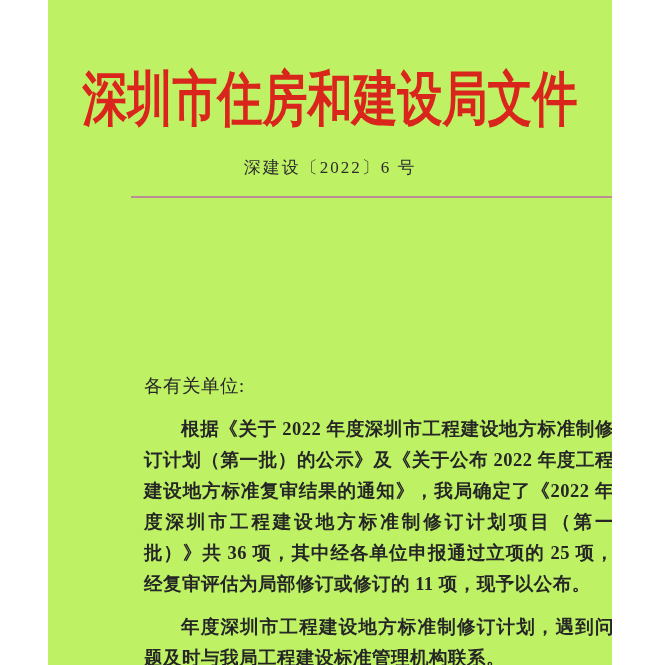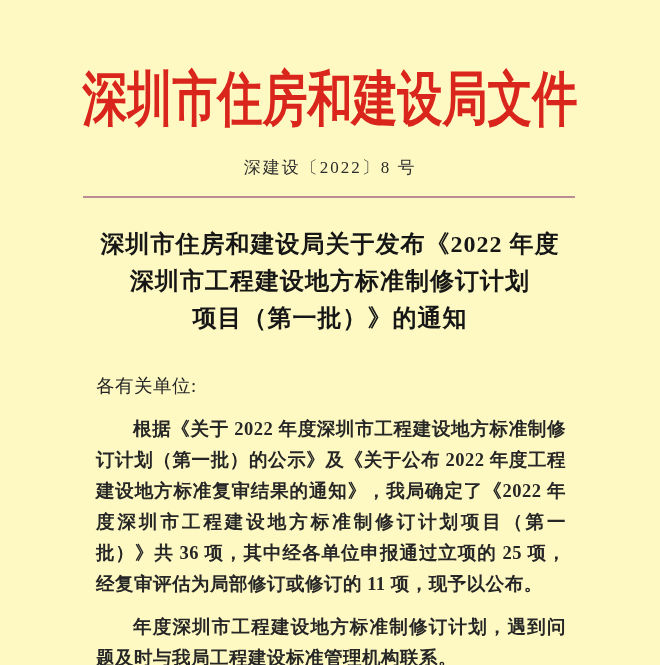--- a/index.html
+++ b/index.html
@@ -2,24 +2,24 @@
 <html><head>
 <meta charset="utf-8">
 <style>
   html, body {
     margin: 0;
     padding: 0;
     background: #ffffff;
   }
   .page {
     position: relative;
-    width: 660px;
+    width: 564px;
     height: 665px;
     margin: 0 auto;
-    background: #fef9c3;
+    background: #bef264;
     overflow: hidden;
     font-family: "Liberation Serif", "DejaVu Serif", serif;
   }
   
   .header-title {
     position: absolute;
     top: 60px;
     left: 0;
     right: 0;
     margin: 0;
@@ -92,29 +92,24 @@
     font-weight: bold;
   }
 </style>
 </head>
 <body>
 
 <div class="page">
 
   <h1 class="header-title" style="color: rgb(217, 37, 28);">深圳市住房和建设局文件</h1>
 
-  <div class="doc-number">深建设〔2022〕8 号</div>
+  <div class="doc-number">深建设〔2022〕6 号</div>
 
   <hr class="divider" style="background-color: rgb(187, 142, 147);">
 
-  <h2 class="notice-title">
-    <span class="line">深圳市住房和建设局关于发布《2022 年度</span>
-    <span class="line">深圳市工程建设地方标准制修订计划</span>
-    <span class="line">项目（第一批）》的通知</span>
-  </h2>
 
   <div class="body-text">
     <p>各有关单位:</p>
     <p class="indent">根据《关于 2022 年度深圳市工程建设地方标准制修订计划（第一批）的公示》及《关于公布 2022 年度工程建设地方标准复审结果的通知》，我局确定了《2022 年度深圳市工程建设地方标准制修订计划项目（第一批）》共 36 项，其中经各单位申报通过立项的 25 项，经复审评估为局部修订或修订的 11 项，现予以公布。</p>
     <p class="indent">年度深圳市工程建设地方标准制修订计划，遇到问题及时与我局工程建设标准管理机构联系。</p>
   </div>
 
 </div>
 
 </body></html>

